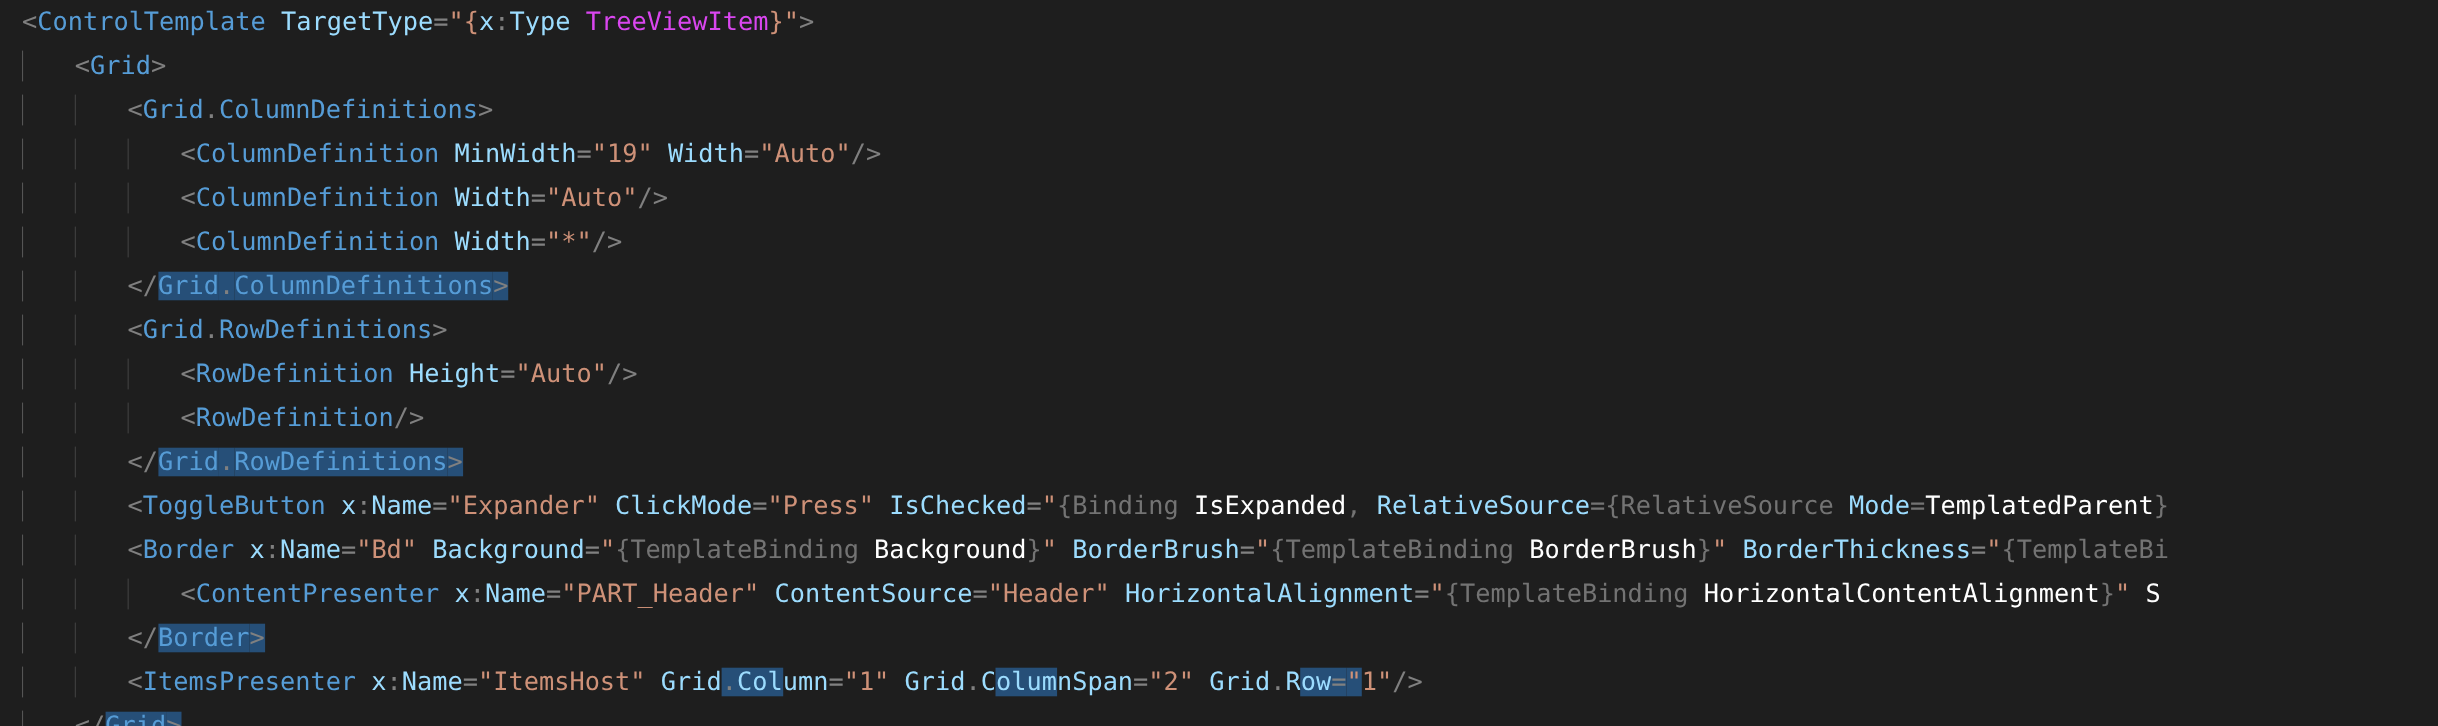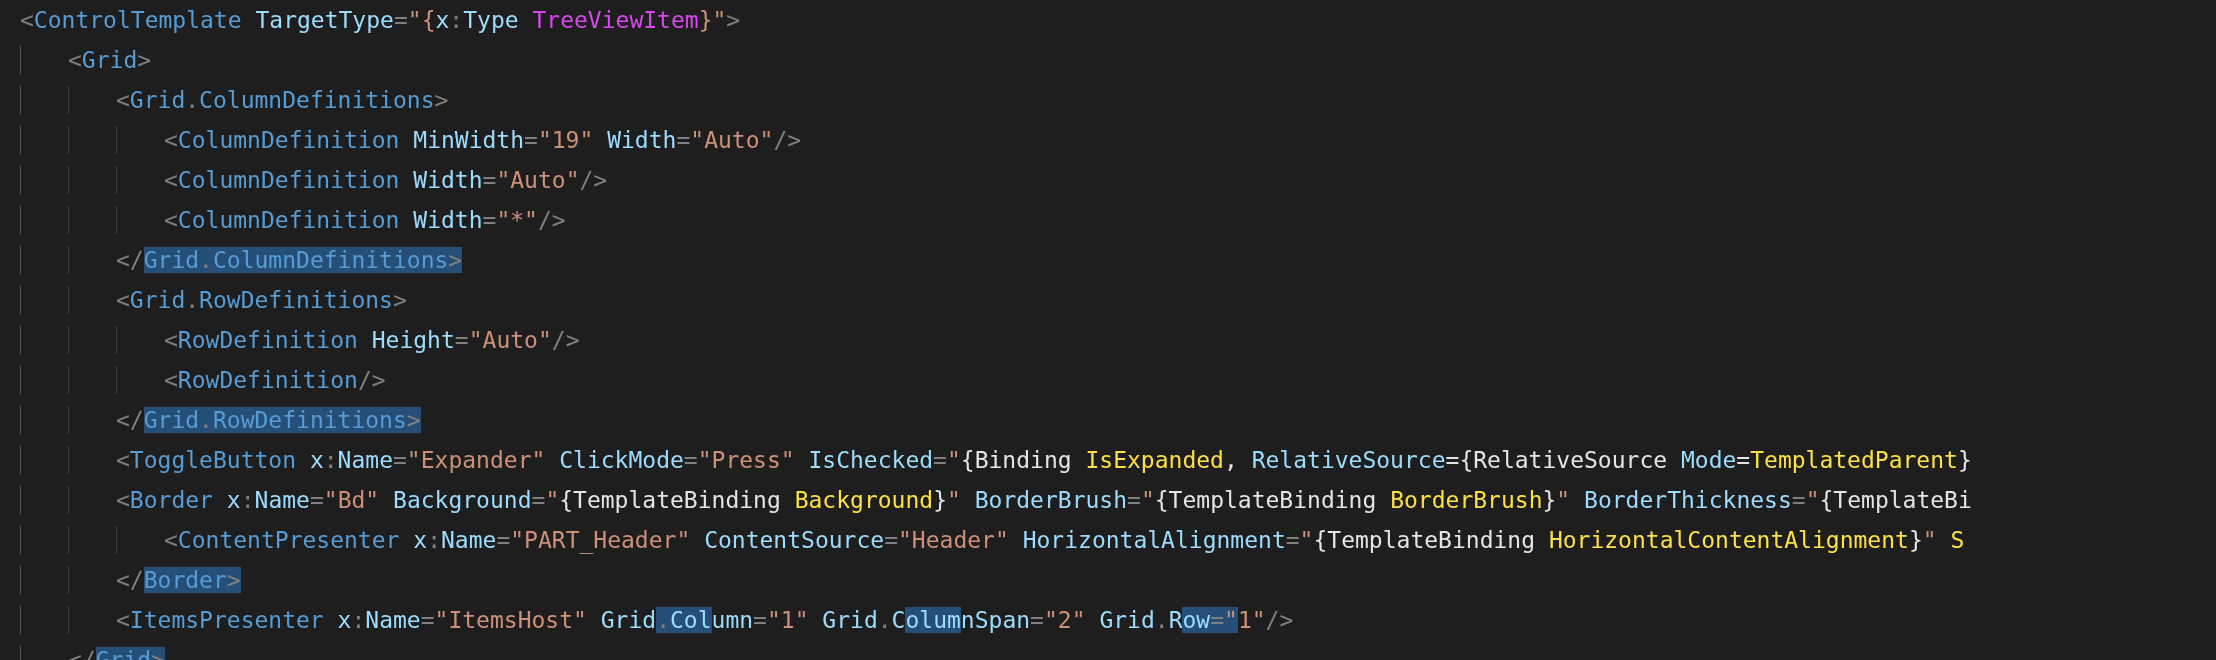--- a/index.html
+++ b/index.html
@@ -11,20 +11,20 @@
   .code{position:absolute;left:20px;height:40px}
   .guides{position:absolute;left:20px;top:0;height:40px}
   .g{position:absolute;top:6px;width:1px;height:28px;background:#404040}
   .g.a{background:#555}
   
   .br{color:#808080}          
   .tag{color:#569cd6}         
   .cls{color:#d946ef}         
   .attr{color:#9cdcfe}        
   .str{color:#ce9178}         
-  .bind{color:#e5e5e5}        
-  .bpath{color:#fde047}       
+  .bind{color:#737373}        
+  .bpath{color:#ffffff}       
   .sel{background:#264f78}    
 </style>
 </head>
 <body>
 
 <div class="editor"><div class="line" style="top: 0px;"><div class="guides"></div><div class="code" style="left: 20px;"><span class="br">&lt;</span><span class="tag">ControlTemplate</span><span class="br"> </span><span class="attr">TargetType</span><span class="br">=</span><span class="str">"{</span><span class="attr">x</span><span class="br">:</span><span class="attr">Type</span><span class="br"> </span><span class="cls">TreeViewItem</span><span class="str">}"</span><span class="br">&gt;</span></div></div><div class="line" style="top: 40px;"><div class="guides"><div class="g a" style="left: 0px;"></div></div><div class="code" style="left: 68px;"><span class="br">&lt;</span><span class="tag">Grid</span><span class="br">&gt;</span></div></div><div class="line" style="top: 80px;"><div class="guides"><div class="g a" style="left: 0px;"></div><div class="g" style="left: 48px;"></div></div><div class="code" style="left: 116px;"><span class="br">&lt;</span><span class="tag">Grid</span><span class="br">.</span><span class="tag">ColumnDefinitions</span><span class="br">&gt;</span></div></div><div class="line" style="top: 120px;"><div class="guides"><div class="g a" style="left: 0px;"></div><div class="g" style="left: 48px;"></div><div class="g" style="left: 96px;"></div></div><div class="code" style="left: 164px;"><span class="br">&lt;</span><span class="tag">ColumnDefinition</span><span class="br"> </span><span class="attr">MinWidth</span><span class="br">=</span><span class="str">"19"</span><span class="br"> </span><span class="attr">Width</span><span class="br">=</span><span class="str">"Auto"</span><span class="br">/&gt;</span></div></div><div class="line" style="top: 160px;"><div class="guides"><div class="g a" style="left: 0px;"></div><div class="g" style="left: 48px;"></div><div class="g" style="left: 96px;"></div></div><div class="code" style="left: 164px;"><span class="br">&lt;</span><span class="tag">ColumnDefinition</span><span class="br"> </span><span class="attr">Width</span><span class="br">=</span><span class="str">"Auto"</span><span class="br">/&gt;</span></div></div><div class="line" style="top: 200px;"><div class="guides"><div class="g a" style="left: 0px;"></div><div class="g" style="left: 48px;"></div><div class="g" style="left: 96px;"></div></div><div class="code" style="left: 164px;"><span class="br">&lt;</span><span class="tag">ColumnDefinition</span><span class="br"> </span><span class="attr">Width</span><span class="br">=</span><span class="str">"*"</span><span class="br">/&gt;</span></div></div><div class="line" style="top: 240px;"><div class="guides"><div class="g a" style="left: 0px;"></div><div class="g" style="left: 48px;"></div></div><div class="code" style="left: 116px;"><span class="br">&lt;/</span><span class="tag sel">Grid</span><span class="br sel">.</span><span class="tag sel">ColumnDefinitions</span><span class="br sel">&gt;</span></div></div><div class="line" style="top: 280px;"><div class="guides"><div class="g a" style="left: 0px;"></div><div class="g" style="left: 48px;"></div></div><div class="code" style="left: 116px;"><span class="br">&lt;</span><span class="tag">Grid</span><span class="br">.</span><span class="tag">RowDefinitions</span><span class="br">&gt;</span></div></div><div class="line" style="top: 320px;"><div class="guides"><div class="g a" style="left: 0px;"></div><div class="g" style="left: 48px;"></div><div class="g" style="left: 96px;"></div></div><div class="code" style="left: 164px;"><span class="br">&lt;</span><span class="tag">RowDefinition</span><span class="br"> </span><span class="attr">Height</span><span class="br">=</span><span class="str">"Auto"</span><span class="br">/&gt;</span></div></div><div class="line" style="top: 360px;"><div class="guides"><div class="g a" style="left: 0px;"></div><div class="g" style="left: 48px;"></div><div class="g" style="left: 96px;"></div></div><div class="code" style="left: 164px;"><span class="br">&lt;</span><span class="tag">RowDefinition</span><span class="br">/&gt;</span></div></div><div class="line" style="top: 400px;"><div class="guides"><div class="g a" style="left: 0px;"></div><div class="g" style="left: 48px;"></div></div><div class="code" style="left: 116px;"><span class="br">&lt;/</span><span class="tag sel">Grid</span><span class="br sel">.</span><span class="tag sel">RowDefinitions</span><span class="br sel">&gt;</span></div></div><div class="line" style="top: 440px;"><div class="guides"><div class="g a" style="left: 0px;"></div><div class="g" style="left: 48px;"></div></div><div class="code" style="left: 116px;"><span class="br">&lt;</span><span class="tag">ToggleButton</span><span class="br"> </span><span class="attr">x</span><span class="br">:</span><span class="attr">Name</span><span class="br">=</span><span class="str">"Expander"</span><span class="br"> </span><span class="attr">ClickMode</span><span class="br">=</span><span class="str">"Press"</span><span class="br"> </span><span class="attr">IsChecked</span><span class="br">=</span><span class="str">"</span><span class="bind">{Binding </span><span class="bpath">IsExpanded</span><span class="bind">, </span><span class="attr">RelativeSource</span><span class="bind">=</span><span class="bind">{RelativeSource </span><span class="attr">Mode</span><span class="bind">=</span><span class="bpath">TemplatedParent</span><span class="bind">}</span></div></div><div class="line" style="top: 480px;"><div class="guides"><div class="g a" style="left: 0px;"></div><div class="g" style="left: 48px;"></div></div><div class="code" style="left: 116px;"><span class="br">&lt;</span><span class="tag">Border</span><span class="br"> </span><span class="attr">x</span><span class="br">:</span><span class="attr">Name</span><span class="br">=</span><span class="str">"Bd"</span><span class="br"> </span><span class="attr">Background</span><span class="br">=</span><span class="str">"</span><span class="bind">{TemplateBinding </span><span class="bpath">Background</span><span class="bind">}</span><span class="str">"</span><span class="br"> </span><span class="attr">BorderBrush</span><span class="br">=</span><span class="str">"</span><span class="bind">{TemplateBinding </span><span class="bpath">BorderBrush</span><span class="bind">}</span><span class="str">"</span><span class="br"> </span><span class="attr">BorderThickness</span><span class="br">=</span><span class="str">"</span><span class="bind">{TemplateBi</span></div></div><div class="line" style="top: 520px;"><div class="guides"><div class="g a" style="left: 0px;"></div><div class="g" style="left: 48px;"></div><div class="g" style="left: 96px;"></div></div><div class="code" style="left: 164px;"><span class="br">&lt;</span><span class="tag">ContentPresenter</span><span class="br"> </span><span class="attr">x</span><span class="br">:</span><span class="attr">Name</span><span class="br">=</span><span class="str">"PART_Header"</span><span class="br"> </span><span class="attr">ContentSource</span><span class="br">=</span><span class="str">"Header"</span><span class="br"> </span><span class="attr">HorizontalAlignment</span><span class="br">=</span><span class="str">"</span><span class="bind">{TemplateBinding </span><span class="bpath">HorizontalContentAlignment</span><span class="bind">}</span><span class="str">"</span><span class="br"> </span><span class="bpath">S</span></div></div><div class="line" style="top: 560px;"><div class="guides"><div class="g a" style="left: 0px;"></div><div class="g" style="left: 48px;"></div></div><div class="code" style="left: 116px;"><span class="br">&lt;/</span><span class="tag sel">Border</span><span class="br sel">&gt;</span></div></div><div class="line" style="top: 600px;"><div class="guides"><div class="g a" style="left: 0px;"></div><div class="g" style="left: 48px;"></div></div><div class="code" style="left: 116px;"><span class="br">&lt;</span><span class="tag">ItemsPresenter</span><span class="br"> </span><span class="attr">x</span><span class="br">:</span><span class="attr">Name</span><span class="br">=</span><span class="str">"ItemsHost"</span><span class="br"> </span><span class="attr">Grid</span><span class="br sel">.</span><span class="attr sel">Col</span><span class="attr">umn</span><span class="br">=</span><span class="str">"1"</span><span class="br"> </span><span class="attr">Grid</span><span class="br">.</span><span class="attr">C</span><span class="attr sel">olum</span><span class="attr">nSpan</span><span class="br">=</span><span class="str">"2"</span><span class="br"> </span><span class="attr">Grid</span><span class="br">.</span><span class="attr">R</span><span class="attr sel">ow</span><span class="br sel">=</span><span class="str sel">"</span><span class="str">1"</span><span class="br">/&gt;</span></div></div><div class="line" style="top: 640px;"><div class="guides"><div class="g a" style="left: 0px;"></div></div><div class="code" style="left: 68px;"><span class="br">&lt;/</span><span class="tag sel">Grid</span><span class="br sel">&gt;</span></div></div></div>
 
 </body></html>

